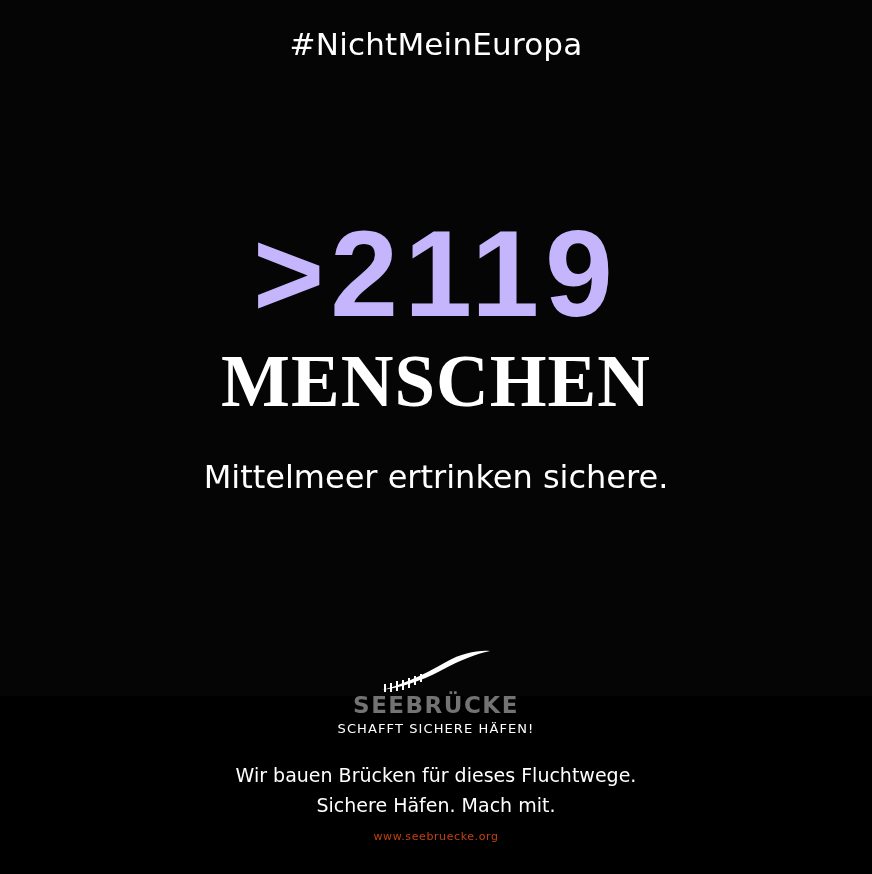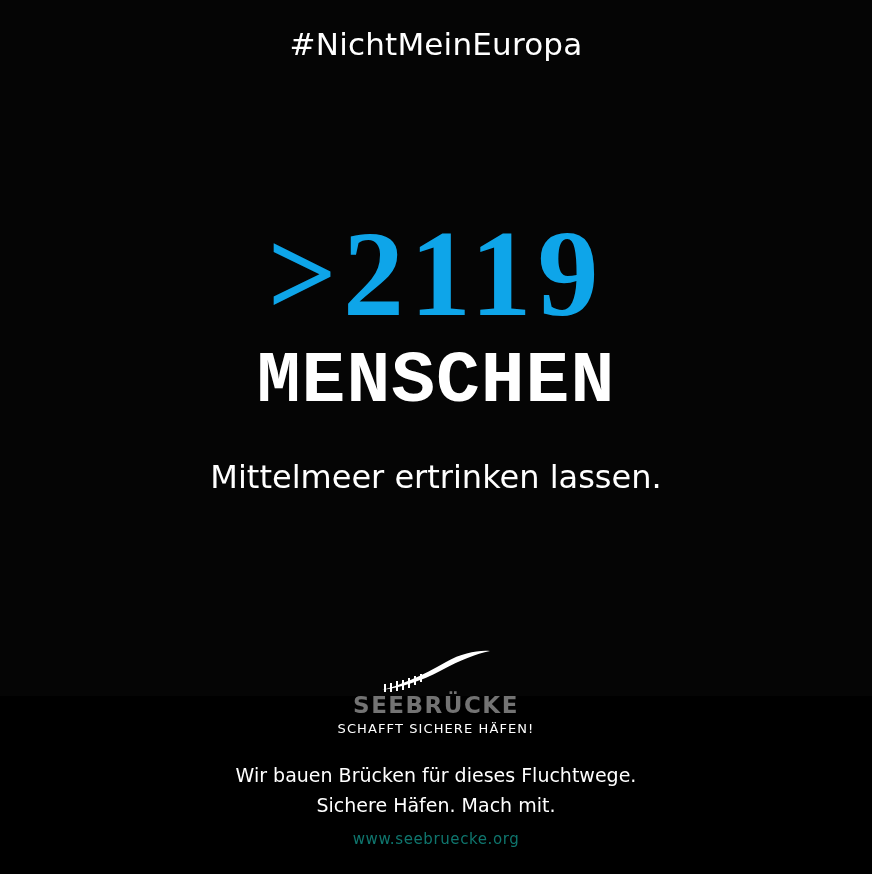--- a/index.html
+++ b/index.html
@@ -40,33 +40,33 @@
     flex-direction: column;
     align-items: center;
     width: 100%;
   }
 
   .bignumber {
     font-size: 122px;
     font-weight: 700;
     letter-spacing: 6px;
     line-height: 1.02;
-    color: #0ea5e9;
-    font-family: Liberation Serif, serif;
+    color: #c4b5fd;
+    font-family: Liberation Sans, sans-serif;
     white-space: nowrap;
   }
 
   .menschen {
     margin-top: 8px;
     font-size: 73px;
     font-weight: 700;
     letter-spacing: 1px;
     line-height: 1.05;
     color: #ffffff;
-    font-family: Liberation Mono, monospace;
+    font-family: Liberation Serif, serif;
     text-align: center;
   }
 
   .subtext {
     margin-top: 34px;
     font-size: 32px;
     font-weight: 400;
     line-height: 1.42;
     text-align: center;
     color: #ffffff;
@@ -121,38 +121,38 @@
     font-family: "DejaVu Sans", sans-serif;
   }
   .tagline div { display: block; }
 
   .url {
     position: absolute;
     top: 830px;
     left: 0;
     width: 100%;
     text-align: center;
-    font-size: 15px;
+    font-size: 11px;
     letter-spacing: 0.6px;
-    color: #0f766e;
+    color: #c2410c;
     font-family: "DejaVu Sans", sans-serif;
   }
 </style>
 </head>
 <body>
 
 <div class="poster">
 
   <div class="hashtag">#NichtMeinEuropa</div>
 
   <div class="headline-block">
     <div class="bignumber">&gt;2119</div>
     <div class="menschen">MENSCHEN</div>
     <div class="subtext">
-      <div>Mittelmeer ertrinken lassen.</div>
+      <div>Mittelmeer ertrinken sichere.</div>
     </div>
   </div>
 
   <div class="logo-area">
     <div class="logo-mark">
       <svg width="120" height="42" viewBox="0 0 120 42" xmlns="http://www.w3.org/2000/svg" aria-hidden="true">
         <path d="M6 40 C 22 36, 46 26, 70 12 C 86 3, 102 0, 114 1 C 100 4, 84 10, 66 20 C 44 32, 22 38, 6 40 Z" fill="#ffffff"></path>
         <g fill="#ffffff">
           <rect x="8" y="34" width="2" height="8"></rect>
           <rect x="14" y="33" width="2" height="9"></rect>

